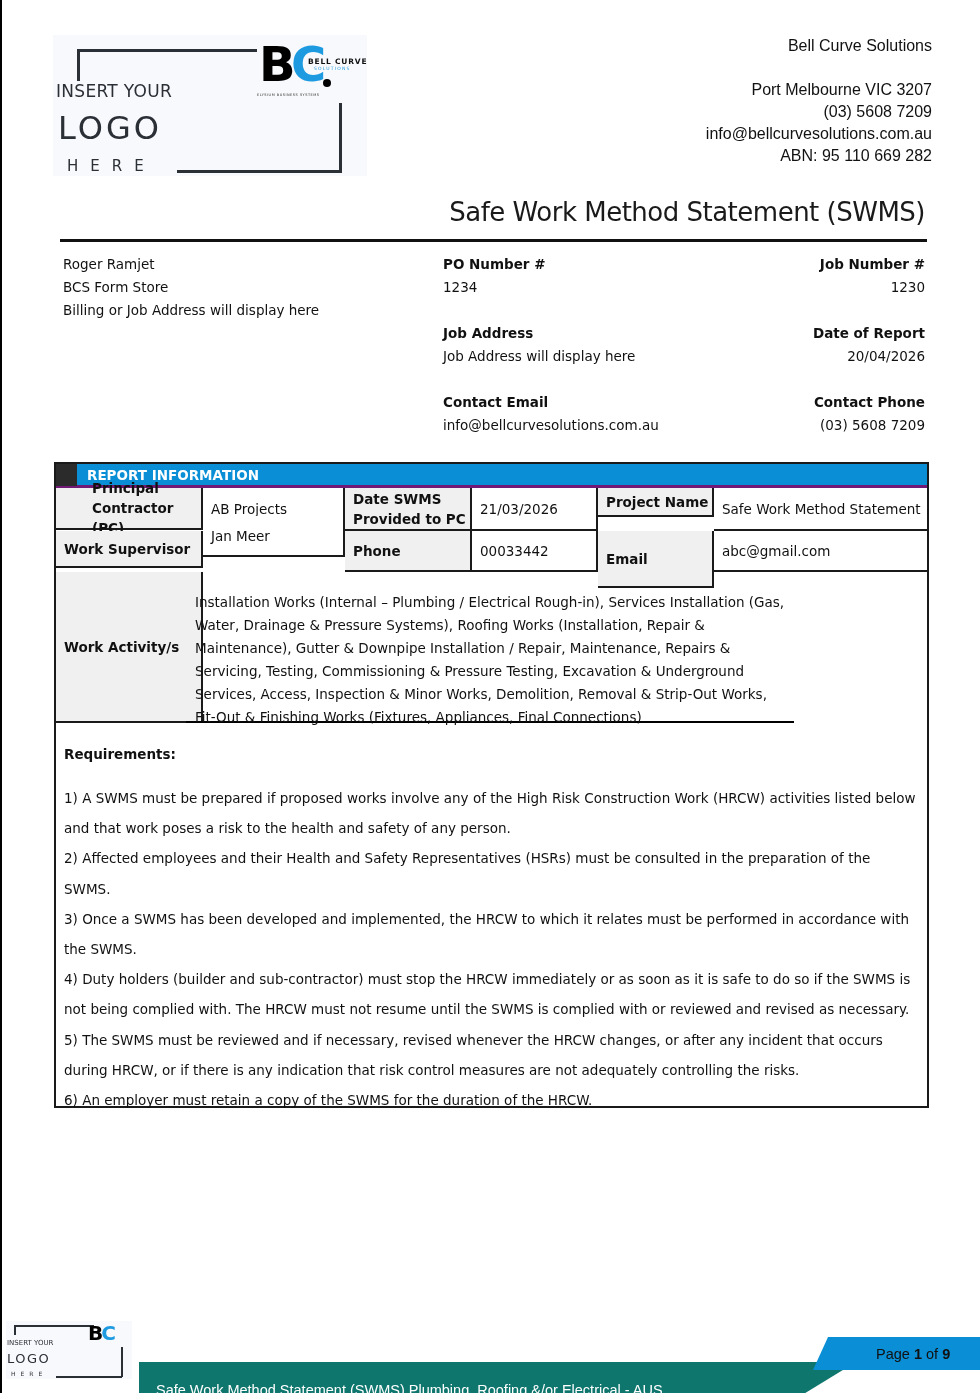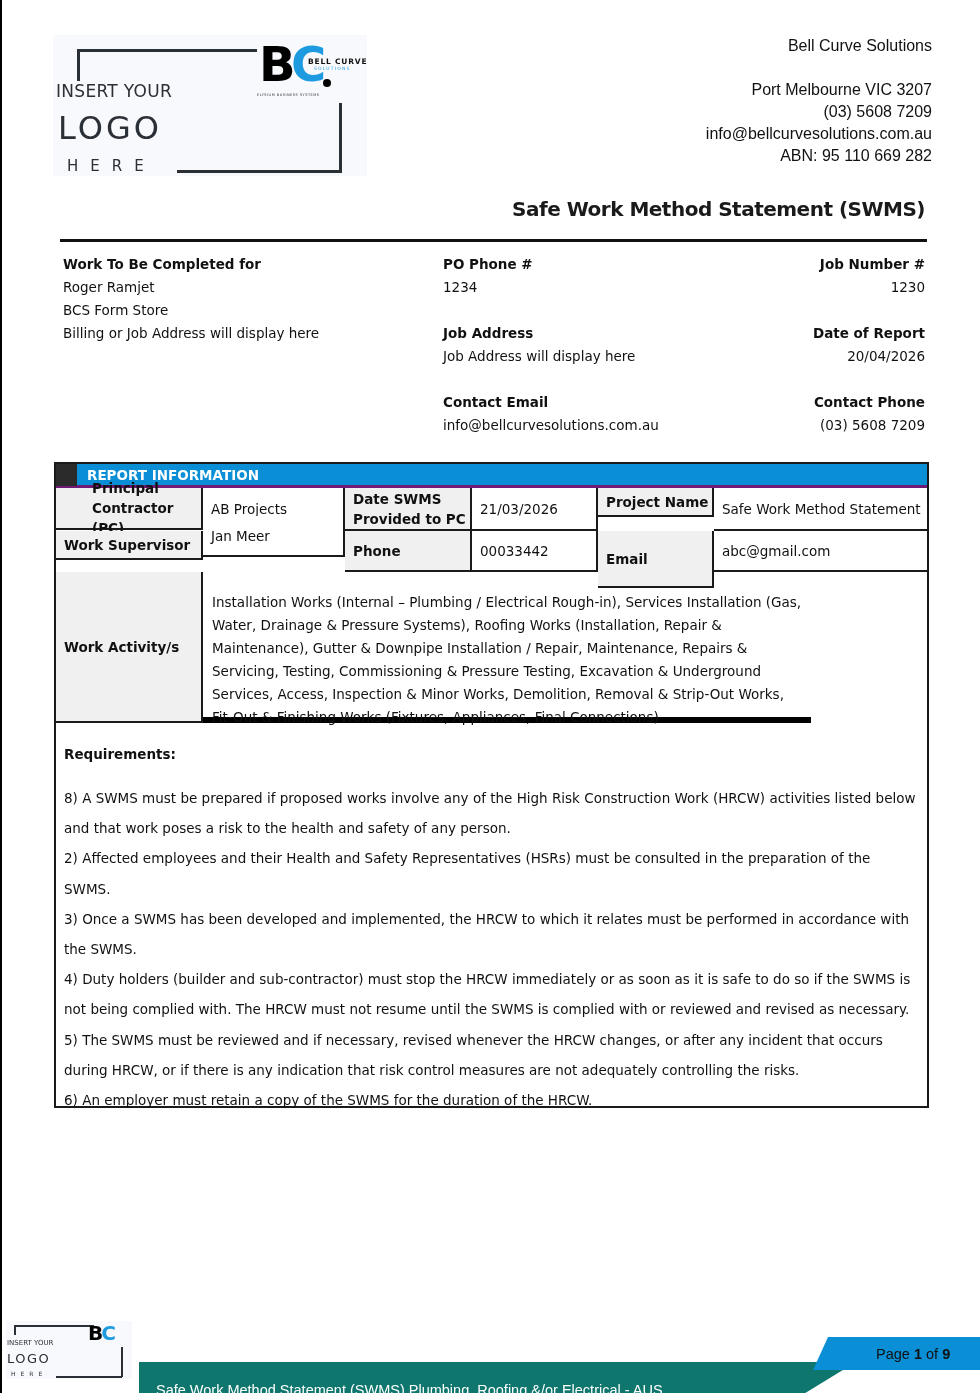--- a/index.html
+++ b/index.html
@@ -22,41 +22,41 @@
     .bc-mark .dot { position: absolute; left: 66px; top: 42px; width: 8px; height: 8px; border-radius: 50%; background: #000; }
     .bc-mark .t1 { position: absolute; left: 51px; top: 20px; font-size: 7.5px; font-weight: bold; color: #111; letter-spacing: 0.8px; white-space: nowrap; }
     .bc-mark .t2 { position: absolute; left: 57px; top: 29px; font-size: 4.5px; color: #1e9be0; letter-spacing: 1.2px; white-space: nowrap; }
     .bc-mark .t3 { position: absolute; left: 0; top: 56px; font-size: 3.5px; color: #333; letter-spacing: 0.5px; white-space: nowrap; }
 
     
     .company { position: absolute; right: 48px; top: 35px; text-align: right; font-family: "Liberation Sans", sans-serif; font-size: 16px; color: #111; line-height: 22px; }
     .company .name { margin-bottom: 22px; }
 
     
-    .doc-title { position: absolute; right: 55px; top: 197px; font-family: "DejaVu Sans", sans-serif; font-weight: bold; font-size: 20px; color: #1a1a1a; letter-spacing: -0.5px; }
+    .doc-title { position: absolute; right: 55px; top: 197px; font-family: "DejaVu Sans", sans-serif; font-weight: normal; font-size: 26px; color: #1a1a1a; letter-spacing: -0.5px; }
     .title-rule { position: absolute; left: 60px; top: 239px; width: 867px; height: 3px; background: #111; }
 
     
     .info { font-family: "DejaVu Sans", sans-serif; font-size: 13.5px; line-height: 23px; color: #111; }
     .info .lbl { font-weight: bold; }
     .info-left { position: absolute; left: 63px; top: 253px; }
     .info-mid { position: absolute; left: 443px; top: 253px; }
     .info-right { position: absolute; right: 55px; top: 253px; text-align: right; }
     .info .gap { height: 23px; }
 
     
     .report { position: absolute; left: 54px; top: 462px; width: 875px; height: 646px; border: 2px solid #1a1a1a; }
     .report-head { position: absolute; left: 0; top: 0; width: 871px; height: 24px; background: #0a8fd6; border-bottom: 3px solid #701a75; }
     .report-head .tab { position: absolute; left: 0; top: 0; width: 21px; height: 22px; background: #2b2b2b; }
     .report-head .ttl { position: absolute; left: 31px; top: 3px; font-family: "DejaVu Sans", sans-serif; font-weight: bold; font-size: 13.5px; color: #ffffff; }
     .cell { position: absolute; font-family: "DejaVu Sans", sans-serif; font-size: 13.5px; line-height: 20px; color: #111; display: flex; align-items: center; padding-left: 8px; border-right: 2px solid #1a1a1a; border-bottom: 2px solid #1a1a1a; }
     .cell.key { background: #f0f0f0; font-weight: bold; }
     .cell.val { background: #ffffff; }
     .cell.last { border-right: none; }
-    .activity-text { position: absolute; left: 147px; top: 108px; width: 608px; height: 151px; padding: 19px 8px 0 9px; font-family: "DejaVu Sans", sans-serif; font-size: 13.5px; line-height: 23px; color: #111; border-bottom: 6px solid #000000; }
+    .activity-text { position: absolute; left: 130px; top: 108px; width: 608px; height: 151px; padding: 19px 8px 0 9px; font-family: "DejaVu Sans", sans-serif; font-size: 13.5px; line-height: 23px; color: #111; border-bottom: 2px solid #000000; }
     .req { position: absolute; left: 0; top: 259px; width: 871px; padding: 20px 8px 0 8px; font-family: "DejaVu Sans", sans-serif; font-size: 13.5px; color: #111; }
     .req .req-title { font-weight: bold; line-height: 22px; margin-bottom: 18px; }
     .req p { line-height: 30.2px; }
 
     
     .foot-logo { position: absolute; left: 6px; top: 1321px; width: 126px; height: 58px; background: #f8f9fc; }
     .foot-logo .ft { position: absolute; left: 8px; top: 4px; width: 80px; height: 1.5px; background: #2b2f36; }
     .foot-logo .fl { position: absolute; left: 8px; top: 4px; width: 1.5px; height: 10px; background: #2b2f36; }
     .foot-logo .fr { position: absolute; left: 115px; top: 26px; width: 1.5px; height: 30px; background: #2b2f36; }
     .foot-logo .fb { position: absolute; left: 50px; top: 55px; width: 66px; height: 1.5px; background: #2b2f36; }
@@ -99,28 +99,27 @@
   <div>Port Melbourne VIC 3207</div>
   <div>(03) 5608 7209</div>
   <div>info@bellcurvesolutions.com.au</div>
   <div>ABN: 95 110 669 282</div>
 </div>
 
 <div class="doc-title">Safe Work Method Statement (SWMS)</div>
 <div class="title-rule"></div>
 
 <div class="info info-left">
-  <div class="lbl">Work To Be Completed for</div>
   <div>Roger Ramjet</div>
   <div>BCS Form Store</div>
   <div>Billing or Job Address will display here</div>
 </div>
 
 <div class="info info-mid">
-  <div class="lbl">PO Phone #</div>
+  <div class="lbl">PO Number #</div>
   <div>1234</div>
   <div class="gap"></div>
   <div class="lbl">Job Address</div>
   <div>Job Address will display here</div>
   <div class="gap"></div>
   <div class="lbl">Contact Email</div>
   <div>info@bellcurvesolutions.com.au</div>
 </div>
 
 <div class="info info-right">
@@ -140,33 +139,33 @@
     <div class="ttl">REPORT INFORMATION</div>
   </div>
 
   <div class="cell key" style="left:0;top:24px;width:147px;height:42px;padding-left:36px;">Principal Contractor (PC)</div>
   <div class="cell val" style="left:147px;top:24px;width:142px;height:43px;">AB Projects</div>
   <div class="cell key" style="left:289px;top:24px;width:127px;height:43px;">Date SWMS Provided to PC</div>
   <div class="cell val" style="left:416px;top:24px;width:126px;height:43px;">21/03/2026</div>
   <div class="cell key" style="left:542px;top:24px;width:116px;height:29px;">Project Name</div>
   <div class="cell val last" style="left:658px;top:24px;width:213px;height:43px;">Safe Work Method Statement</div>
 
-  <div class="cell key" style="left:0;top:67px;width:147px;height:29px;">Work Supervisor</div>
+  <div class="cell key" style="left:0;top:67px;width:147px;height:37px;">Work Supervisor</div>
   <div class="cell val" style="left:147px;top:52px;width:142px;height:41px;">Jan Meer</div>
   <div class="cell key" style="left:289px;top:67px;width:127px;height:41px;">Phone</div>
   <div class="cell val" style="left:416px;top:67px;width:126px;height:41px;">00033442</div>
   <div class="cell key" style="left:542px;top:67px;width:116px;height:57px;">Email</div>
   <div class="cell val last" style="left:658px;top:67px;width:213px;height:41px;">abc@gmail.com</div>
 
   <div class="cell key" style="left:0;top:108px;width:147px;height:151px;">Work Activity/s</div>
   <div class="activity-text">Installation Works (Internal – Plumbing / Electrical Rough-in), Services Installation (Gas, Water, Drainage &amp; Pressure Systems), Roofing Works (Installation, Repair &amp; Maintenance), Gutter &amp; Downpipe Installation / Repair, Maintenance, Repairs &amp; Servicing, Testing, Commissioning &amp; Pressure Testing, Excavation &amp; Underground Services, Access, Inspection &amp; Minor Works, Demolition, Removal &amp; Strip-Out Works, Fit-Out &amp; Finishing Works (Fixtures, Appliances, Final Connections)</div>
 
   <div class="req">
     <div class="req-title">Requirements:</div>
-    <p>8) A SWMS must be prepared if proposed works involve any of the High Risk Construction Work (HRCW) activities listed below and that work poses a risk to the health and safety of any person.</p>
+    <p>1) A SWMS must be prepared if proposed works involve any of the High Risk Construction Work (HRCW) activities listed below and that work poses a risk to the health and safety of any person.</p>
     <p>2) Affected employees and their Health and Safety Representatives (HSRs) must be consulted in the preparation of the SWMS.</p>
     <p>3) Once a SWMS has been developed and implemented, the HRCW to which it relates must be performed in accordance with the SWMS.</p>
     <p>4) Duty holders (builder and sub-contractor) must stop the HRCW immediately or as soon as it is safe to do so if the SWMS is not being complied with. The HRCW must not resume until the SWMS is complied with or reviewed and revised as necessary.</p>
     <p>5) The SWMS must be reviewed and if necessary, revised whenever the HRCW changes, or after any incident that occurs during HRCW, or if there is any indication that risk control measures are not adequately controlling the risks.</p>
     <p>6) An employer must retain a copy of the SWMS for the duration of the HRCW.</p>
   </div>
 </div>
 
 <div class="foot-logo">
   <div class="ft"></div>

